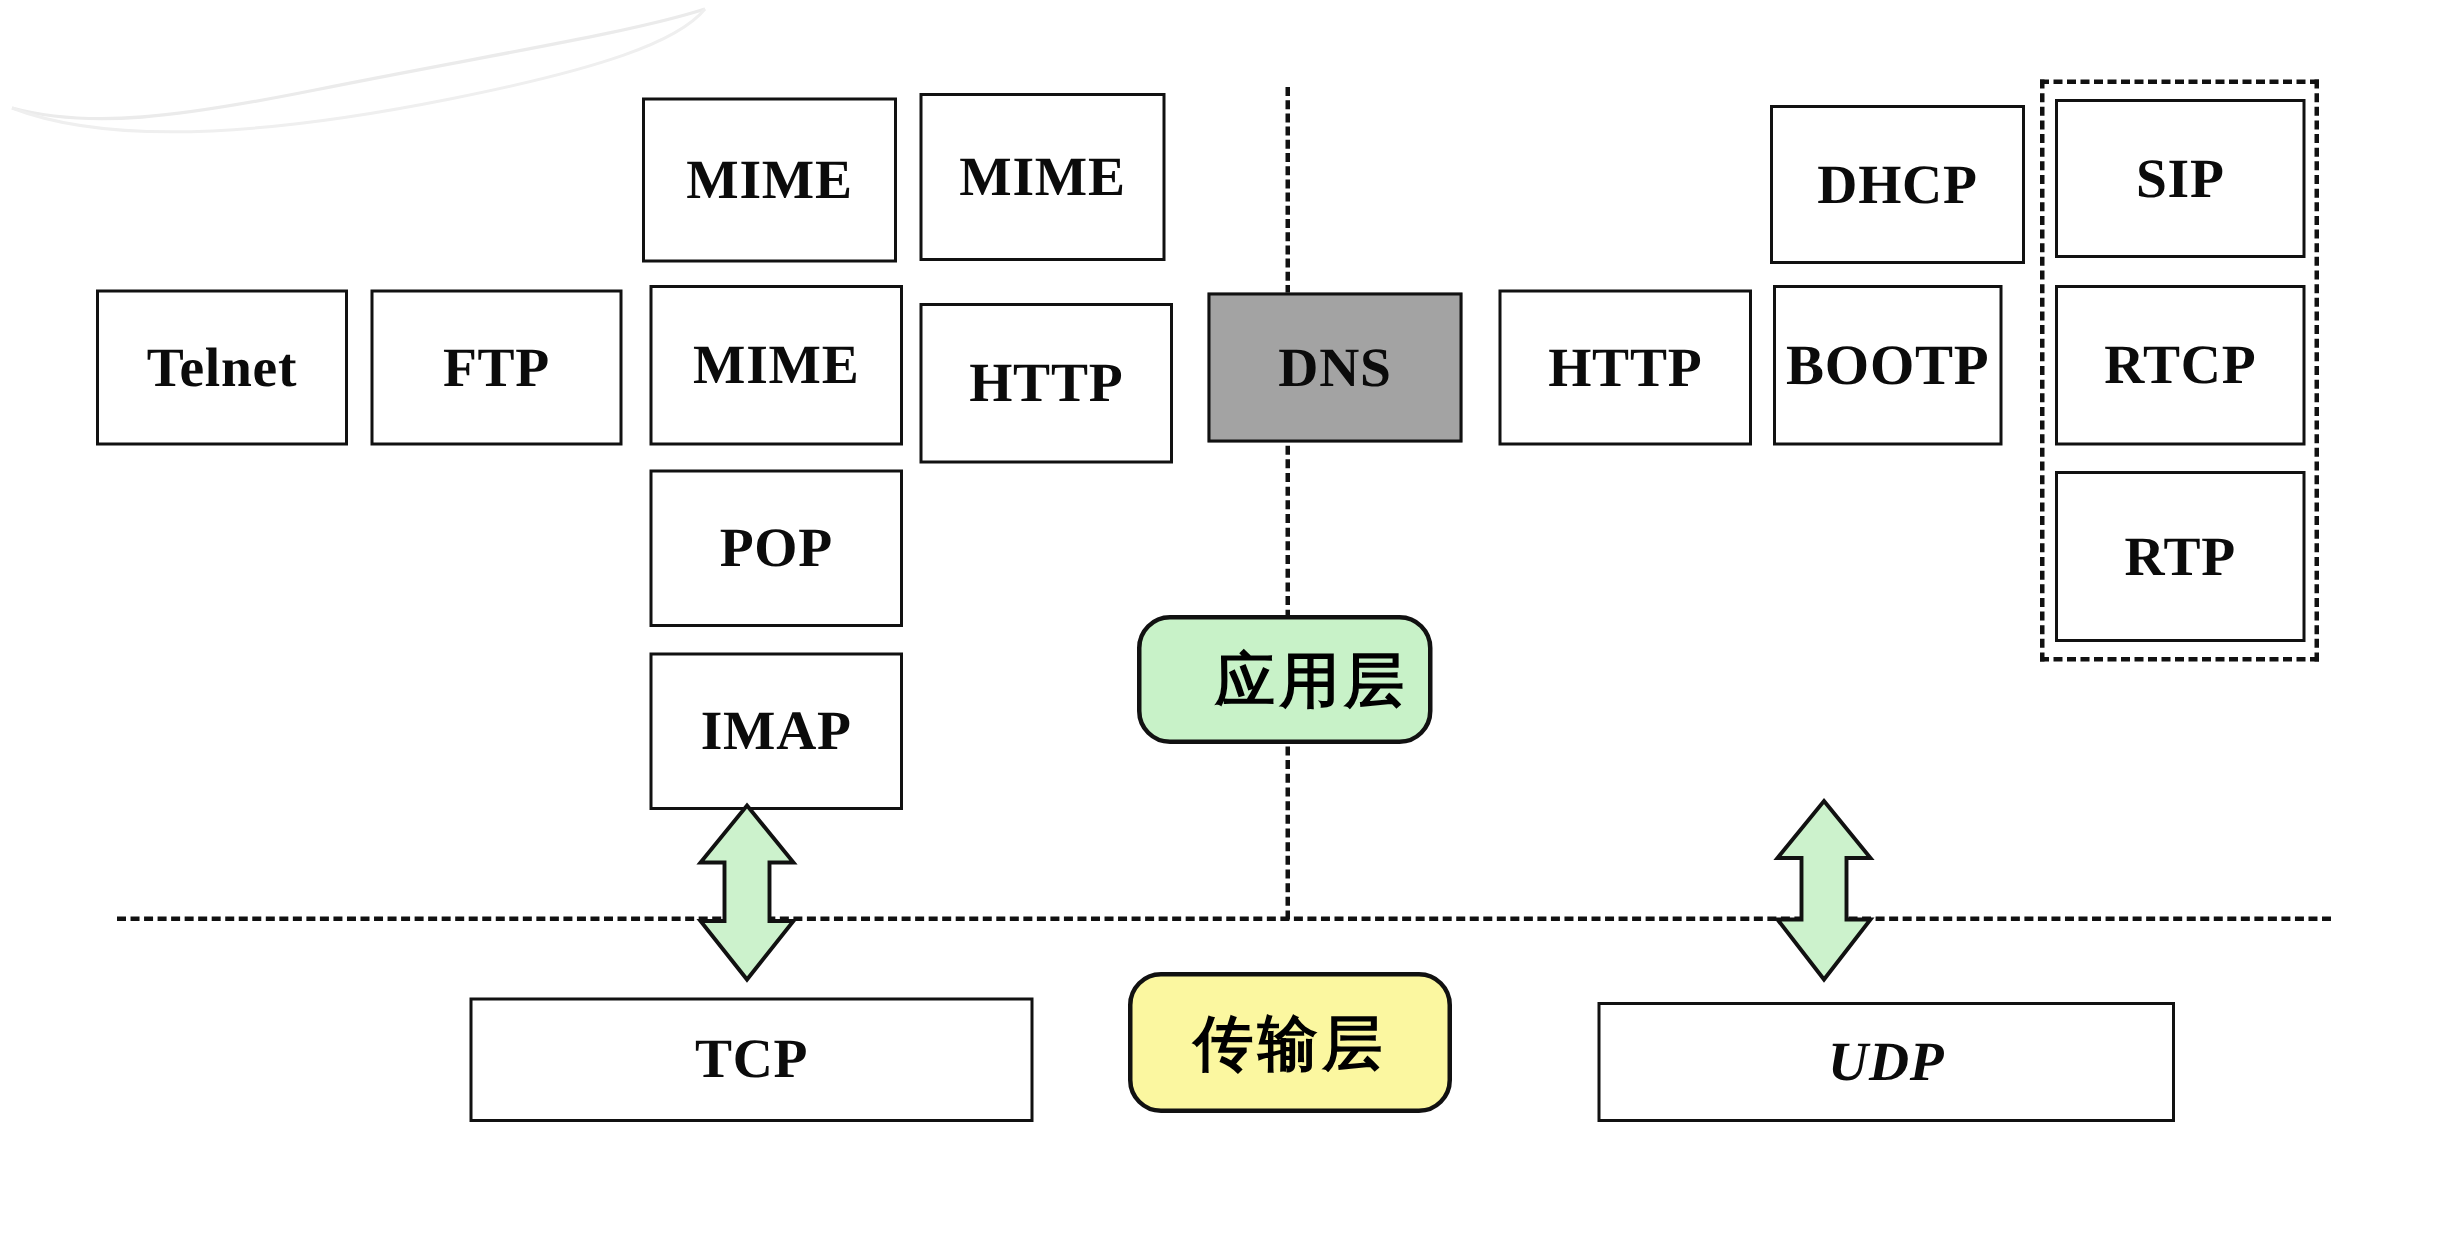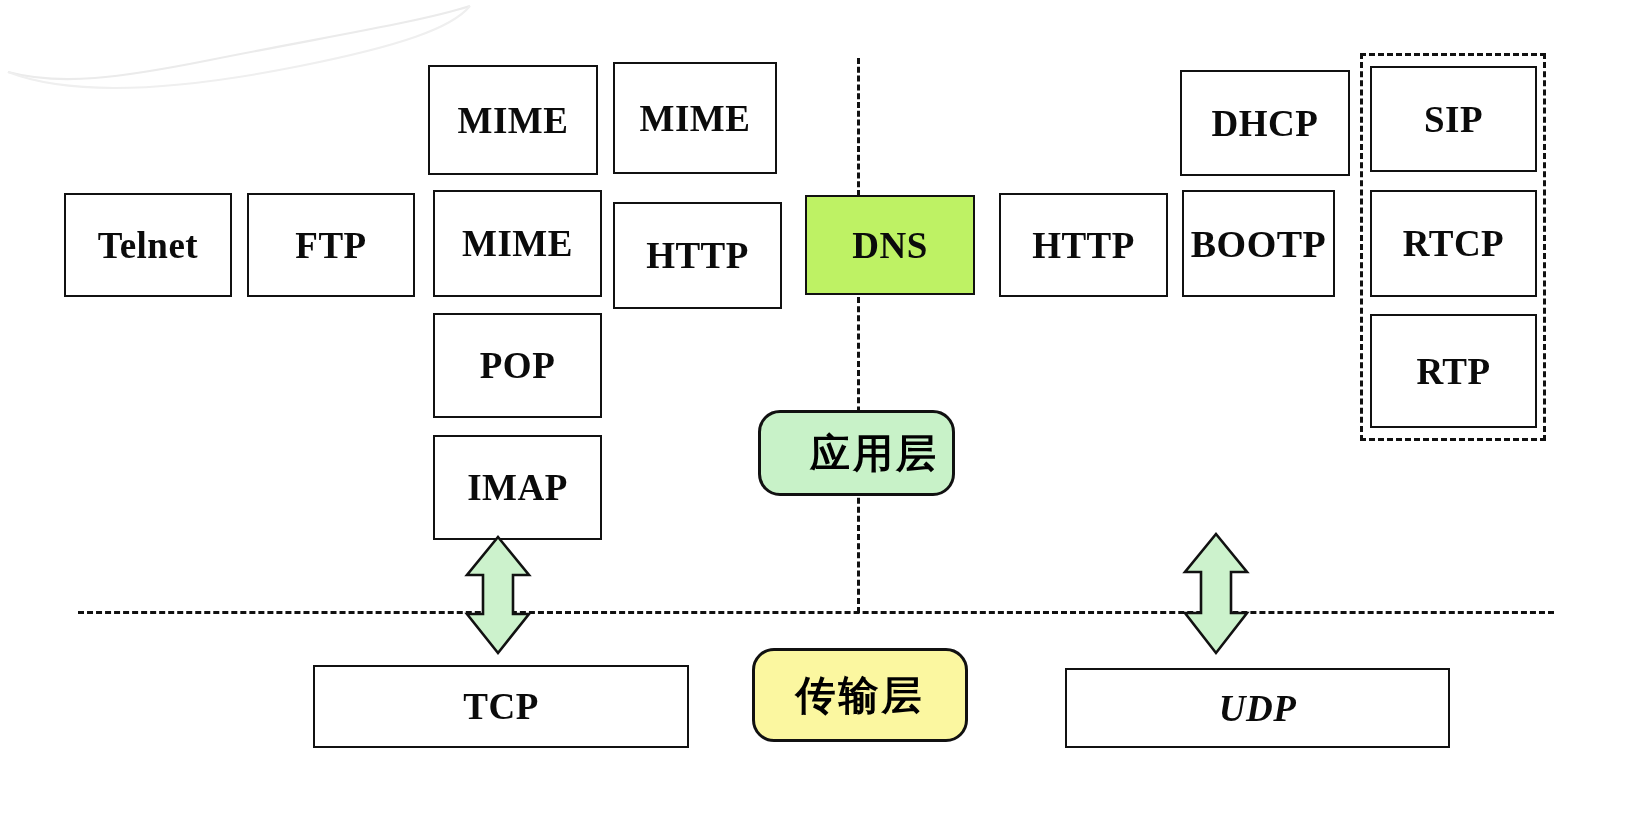--- a/index.html
+++ b/index.html
@@ -30,21 +30,21 @@
     font-family: "Liberation Serif", "DejaVu Serif", serif;
     font-weight: bold;
     font-size: 37px;
     letter-spacing: 0.5px;
     color: #0b0b0b;
     line-height: 1;
     white-space: nowrap;
     z-index: 5;
   }
   .pbox.accent {
-    background: #bef264;
+    background: #a3a3a3;
   }
   .pbox.wide {
     font-size: 38px;
   }
   
   .layer-label {
     position: absolute;
     box-sizing: border-box;
     border: 3px solid #111111;
     border-radius: 22px;

